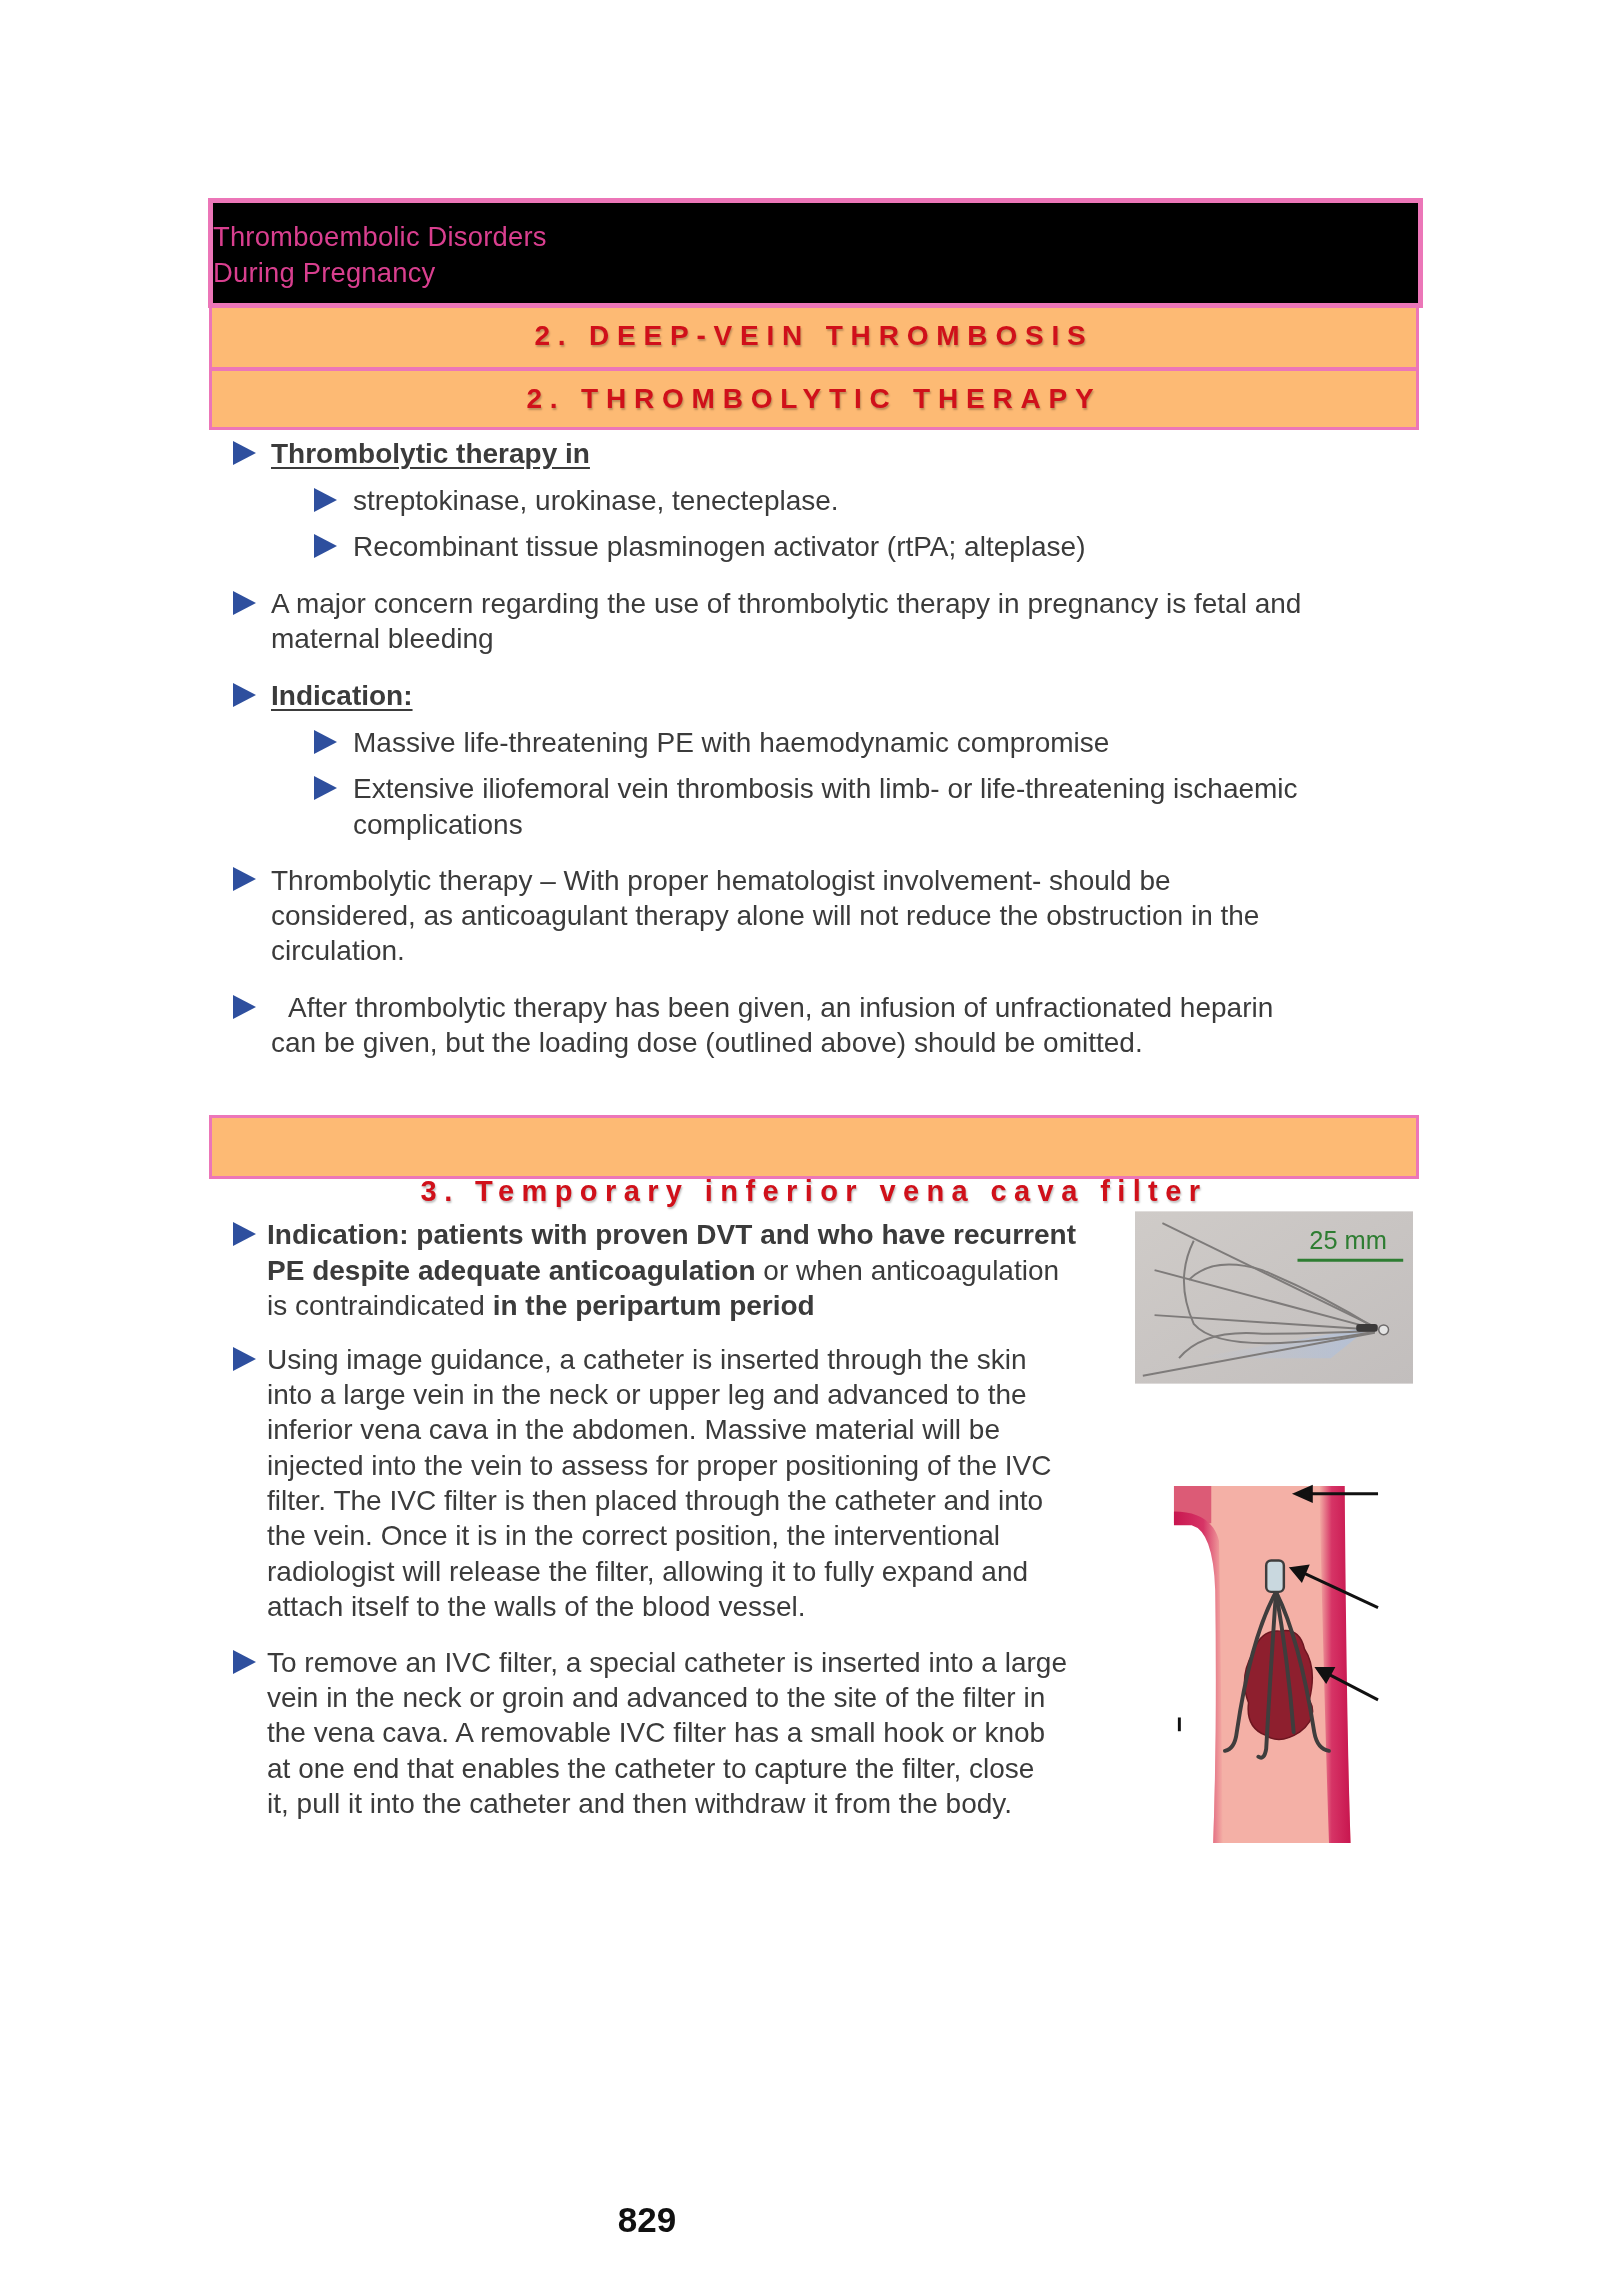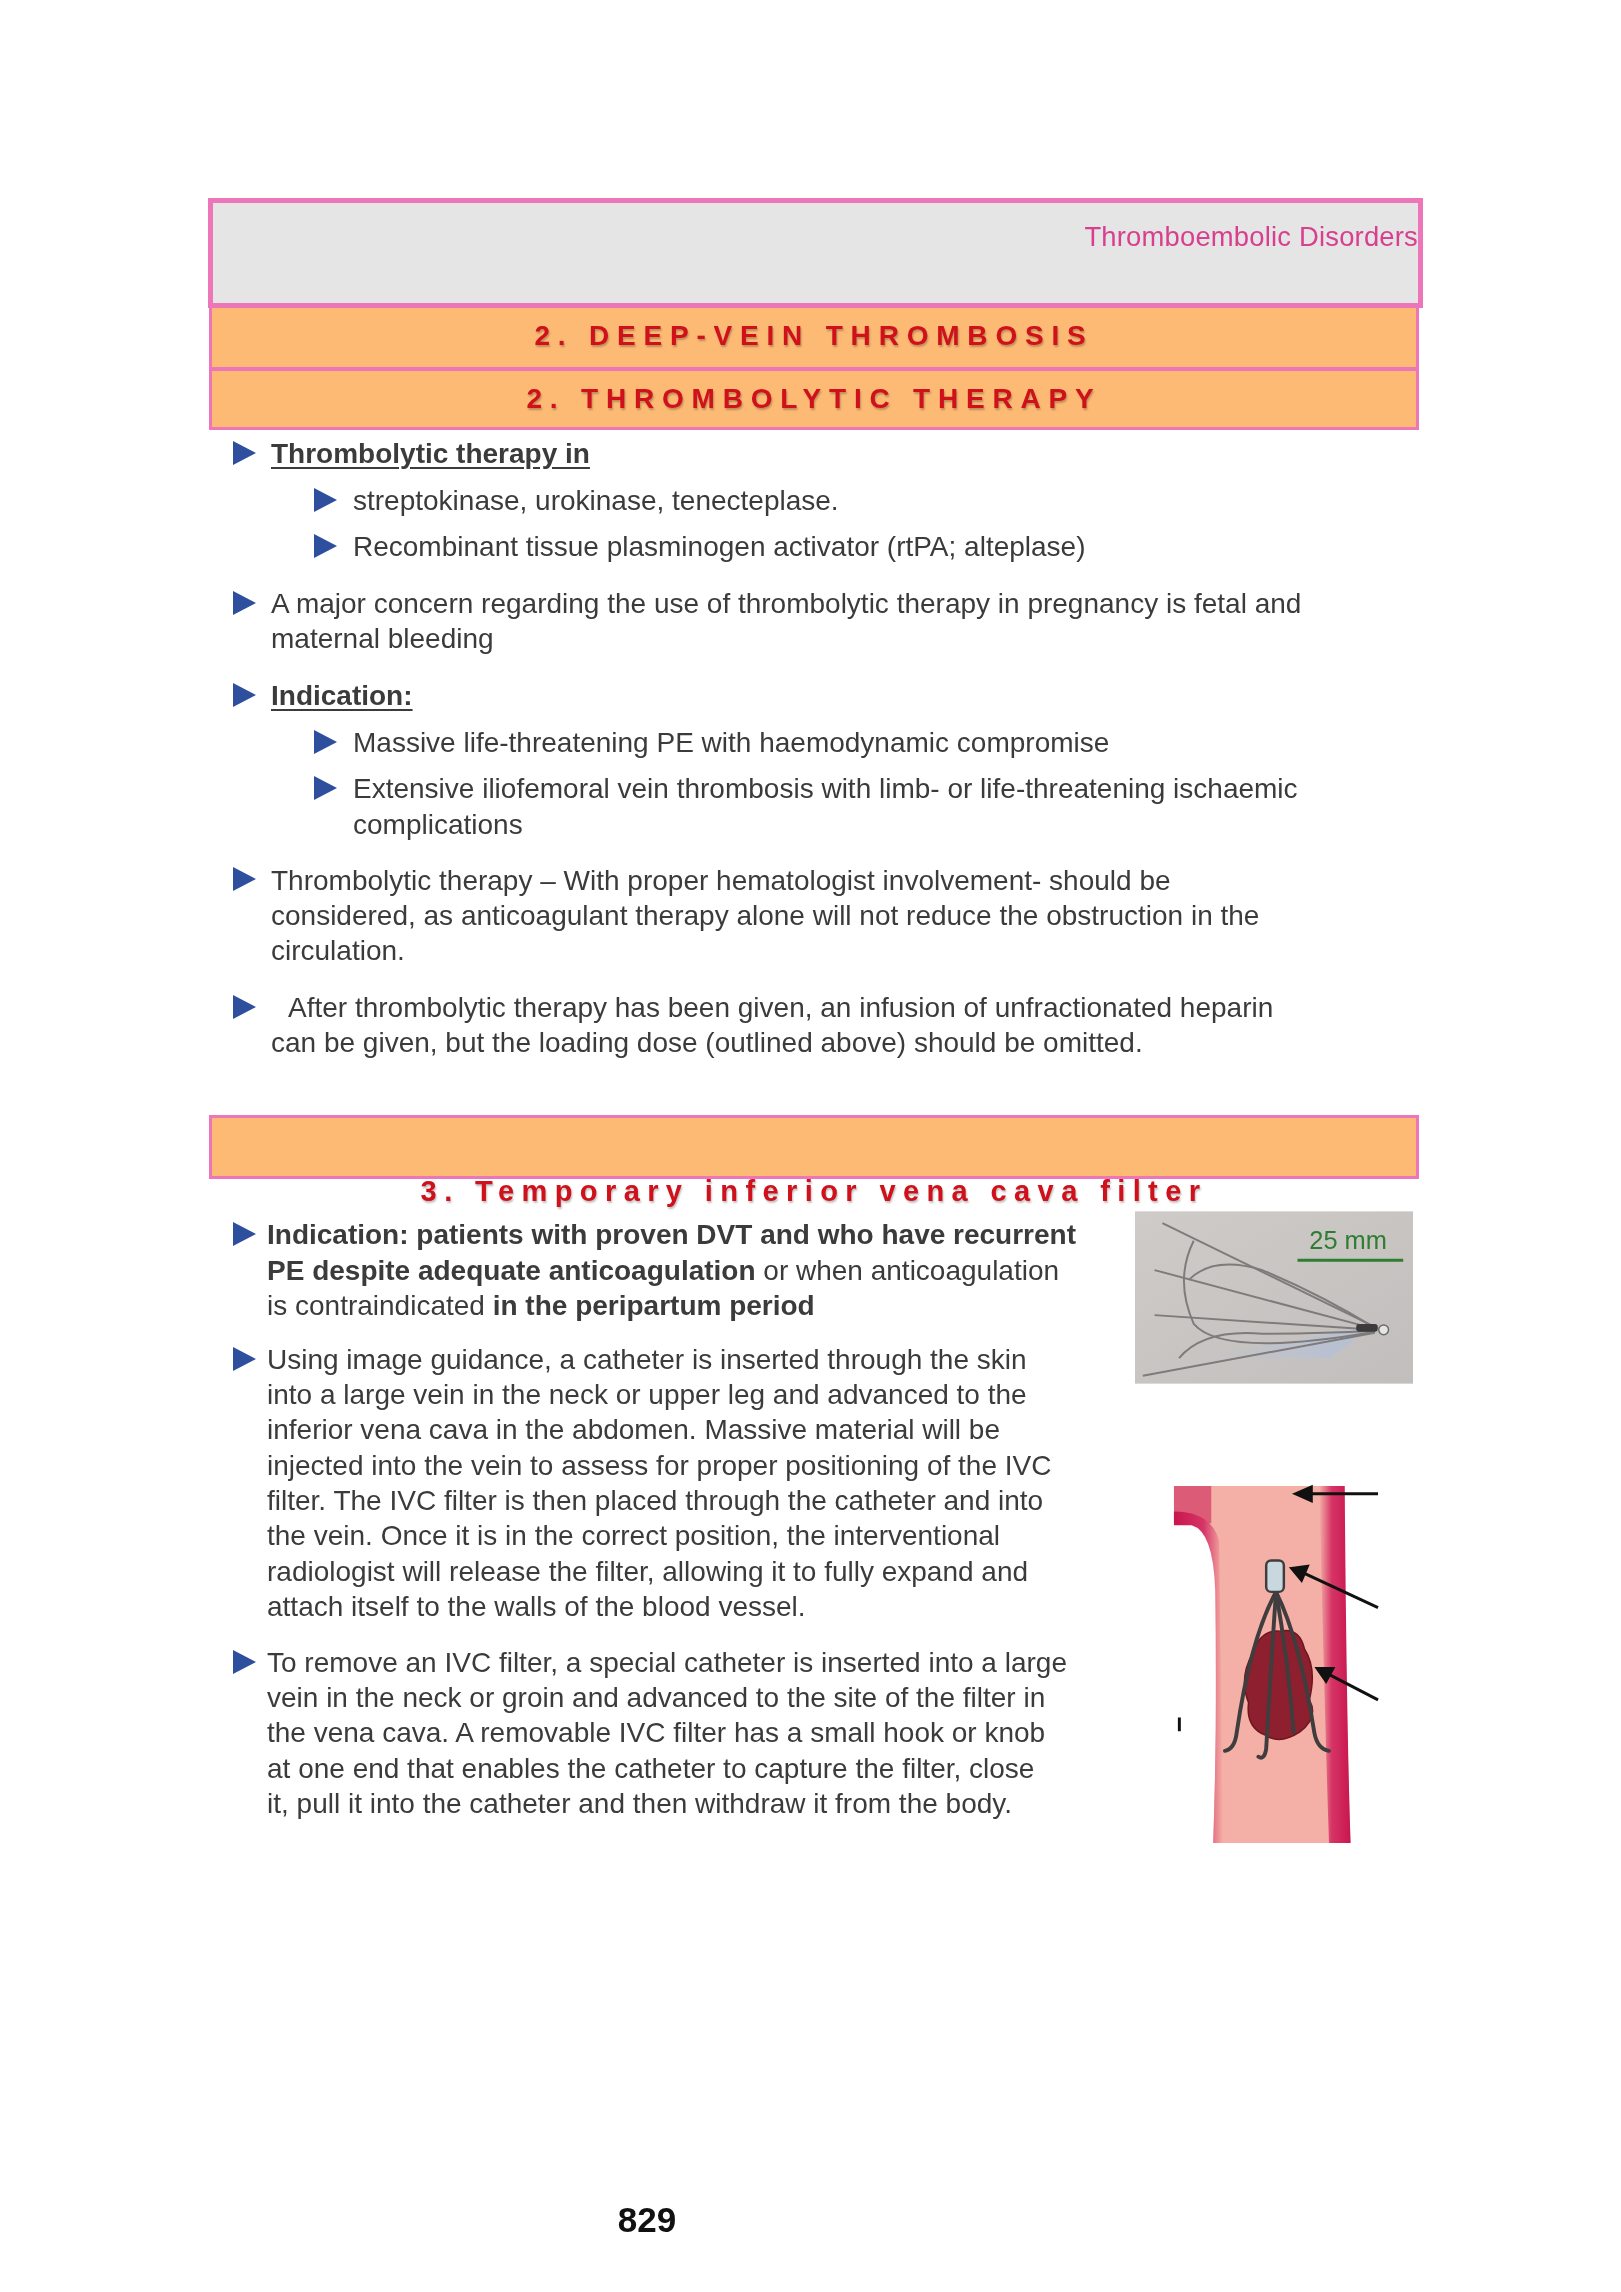--- a/index.html
+++ b/index.html
@@ -3,21 +3,21 @@
 <meta charset="utf-8">
 <style>
   html, body { margin: 0; padding: 0; background: #ffffff; }
   body { width: 1621px; height: 2293px; position: relative; overflow: hidden;
          font-family: "Liberation Sans", sans-serif; color: #3a3a3a; }
 
   .abs { position: absolute; }
 
   
   .title-box { left: 208px; top: 198px; width: 1215px; height: 110px; box-sizing: border-box;
-               border: 5.9px solid #EC76B8; background: #e5e5e5; text-align: right; }
+               border: 5.9px solid #EC76B8; background: #000000; text-align: left; }
   .title-box .line { font-size: 27.4px; line-height: 36px; color: #D93F8F; letter-spacing: 0.2px; }
   .title-box .line1 { margin-top: 15.7px; }
 
   .sec-box { left: 209px; width: 1210px; box-sizing: border-box; background: #fdba74;
              border: 3.9px solid #EC76B8; text-align: center; color: #D0101A;
              font-weight: bold; text-shadow: 1px 2px 2px rgba(0,0,0,0.25); }
   .sec-dvt { top: 308px; height: 62px; border-top: none; }
   .sec-thr { top: 368px; height: 62px; }
   .sec-ivc { top: 1115px; height: 64px; }
   .sec-box span { display: inline-block; font-size: 28px; letter-spacing: 7.8px; line-height: 55px; }
@@ -34,20 +34,21 @@
   .page-num { left: 0; width: 1294px; top: 2200px; text-align: center;
               font-size: 35px; font-weight: bold; color: #111; }
 
   svg { position: absolute; display: block; }
 </style>
 </head>
 <body>
 
 <div class="abs title-box">
   <div class="line line1">Thromboembolic Disorders</div>
+  <div class="line">During Pregnancy</div>
 </div>
 
 <div class="abs sec-box sec-dvt">
   <span>2. DEEP-VEIN THROMBOSIS</span>
 </div>
 <div class="abs sec-box sec-thr">
   <span>2. THROMBOLYTIC THERAPY</span>
 </div>
 
 <div>

